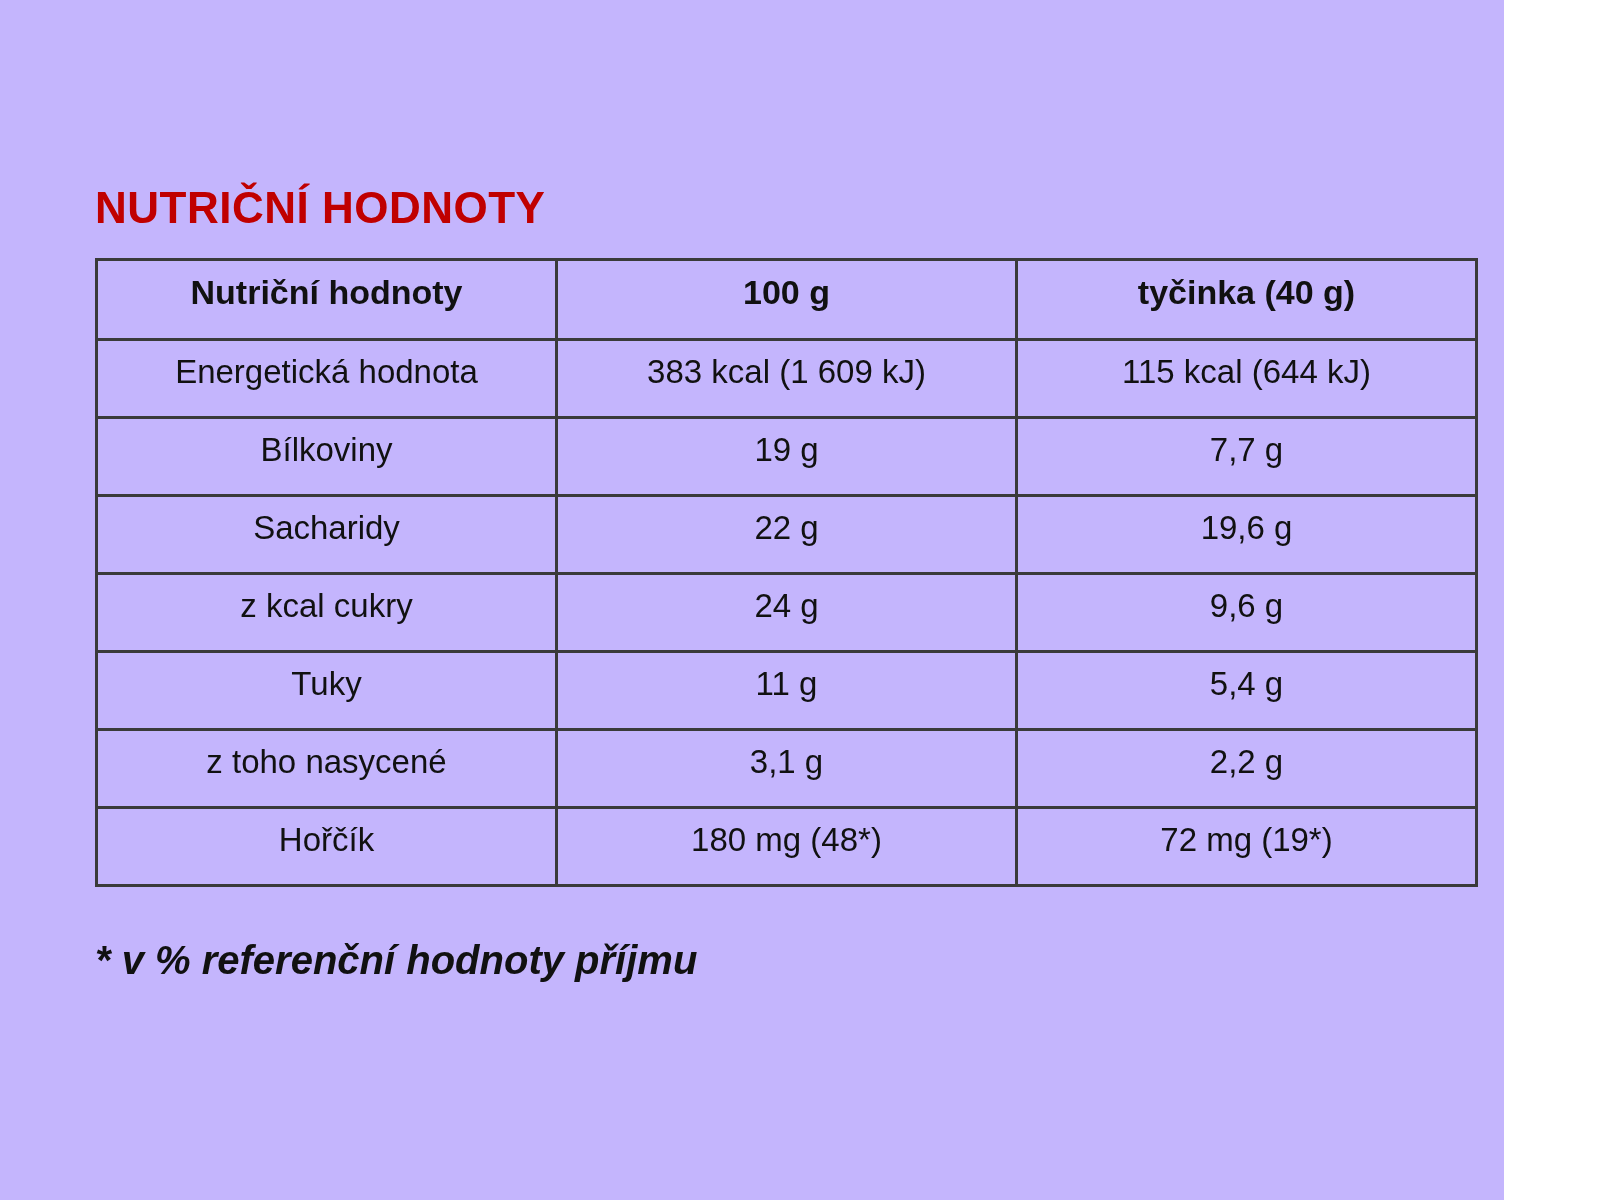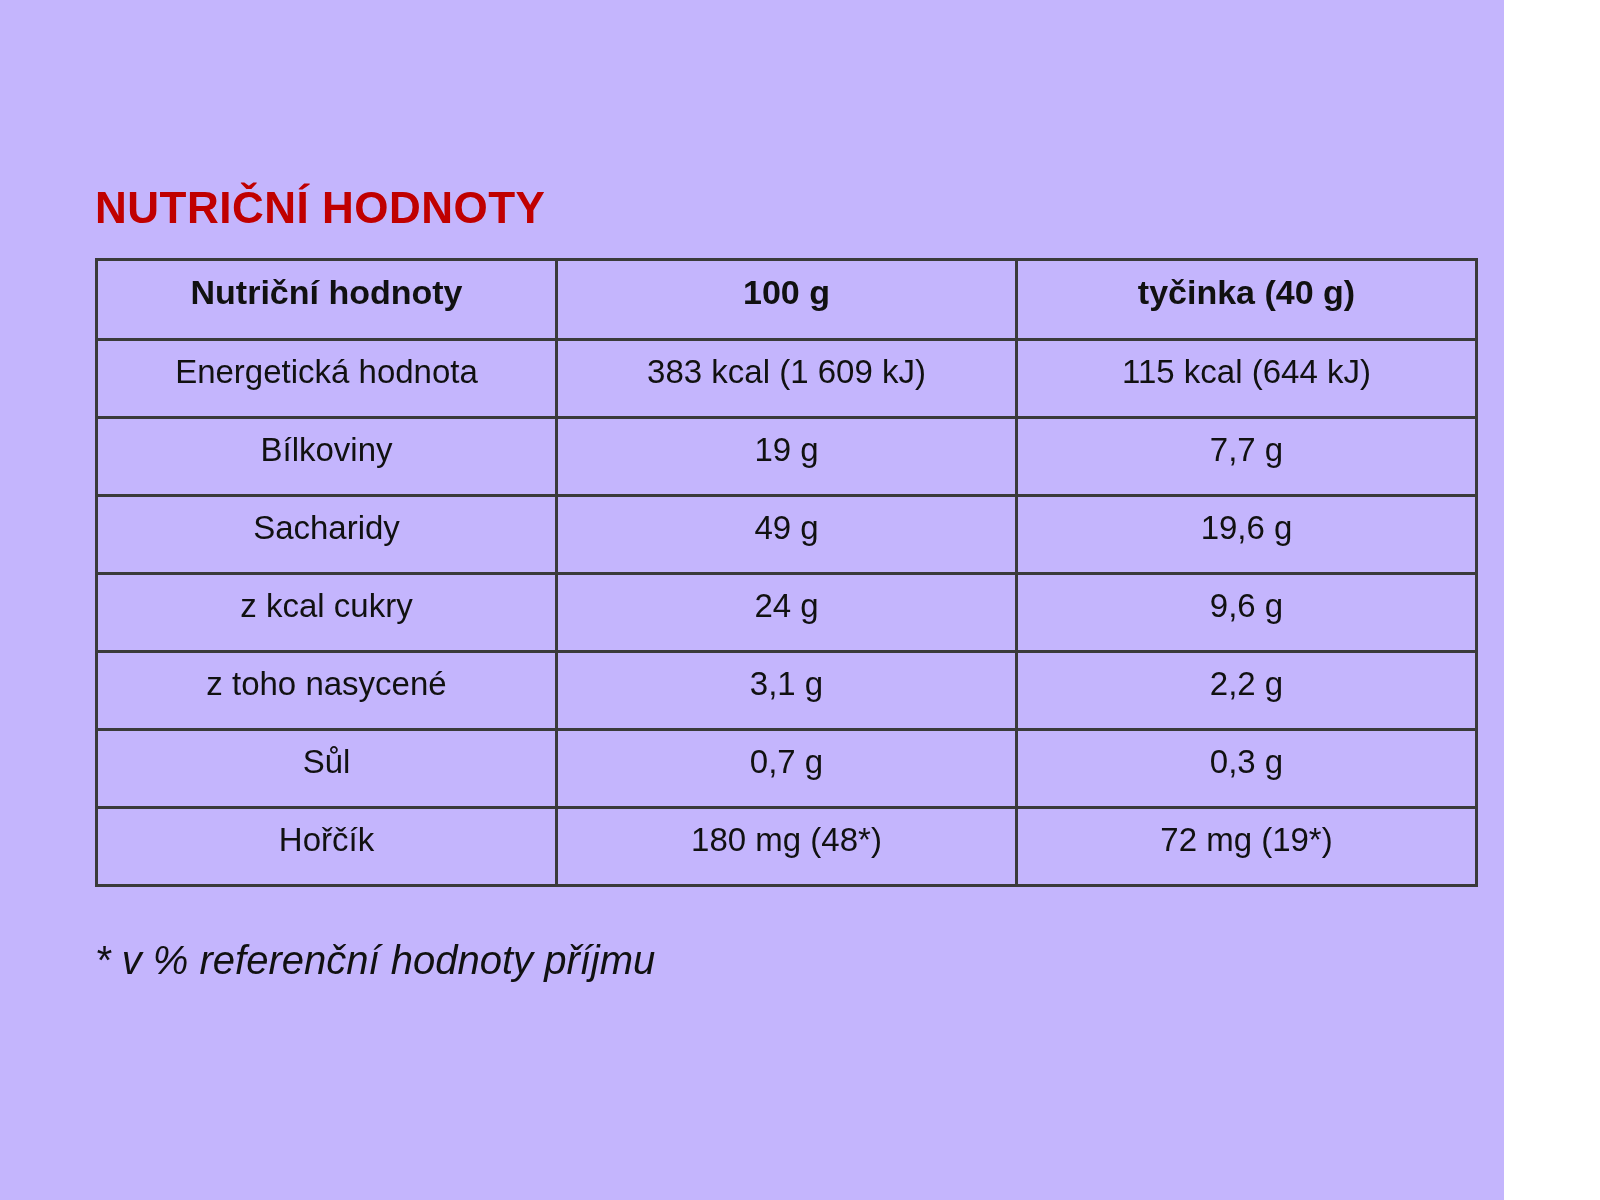--- a/index.html
+++ b/index.html
@@ -53,21 +53,21 @@
     font-size: 33px;
     font-weight: normal;
     margin-left: 12px;
   }
   .footnote {
     position: absolute;
     left: 95px;
     top: 938px;
     margin: 0;
     font-size: 40px;
-    font-weight: normal;
+    font-weight: bold;
     font-style: italic;
     color: #111111;
   }
 </style>
 </head>
 <body>
 
 <div class="page">
 
   <h1 class="title" style="color: rgb(192, 0, 0);">NUTRIČNÍ HODNOTY</h1>
@@ -86,37 +86,37 @@
         <td>383 kcal (1 609 kJ)</td>
         <td>115 kcal (644 kJ)</td>
       </tr>
       <tr>
         <td>Bílkoviny</td>
         <td>19 g</td>
         <td>7,7 g</td>
       </tr>
       <tr>
         <td>Sacharidy</td>
-        <td>49 g</td>
+        <td>22 g</td>
         <td>19,6 g</td>
       </tr>
       <tr>
         <td>z kcal cukry</td>
         <td>24 g</td>
         <td>9,6 g</td>
       </tr>
       <tr>
+        <td>Tuky</td>
+        <td>11 g</td>
+        <td>5,4 g</td>
+      </tr>
+      <tr>
         <td>z toho nasycené</td>
         <td>3,1 g</td>
         <td>2,2 g</td>
-      </tr>
-      <tr>
-        <td>Sůl</td>
-        <td>0,7 g</td>
-        <td>0,3 g</td>
       </tr>
       <tr>
         <td>Hořčík</td>
         <td>180 mg (48*)</td>
         <td>72 mg (19*)</td>
       </tr>
     </tbody>
   </table>
 
   <p class="footnote">* v % referenční hodnoty příjmu</p>

